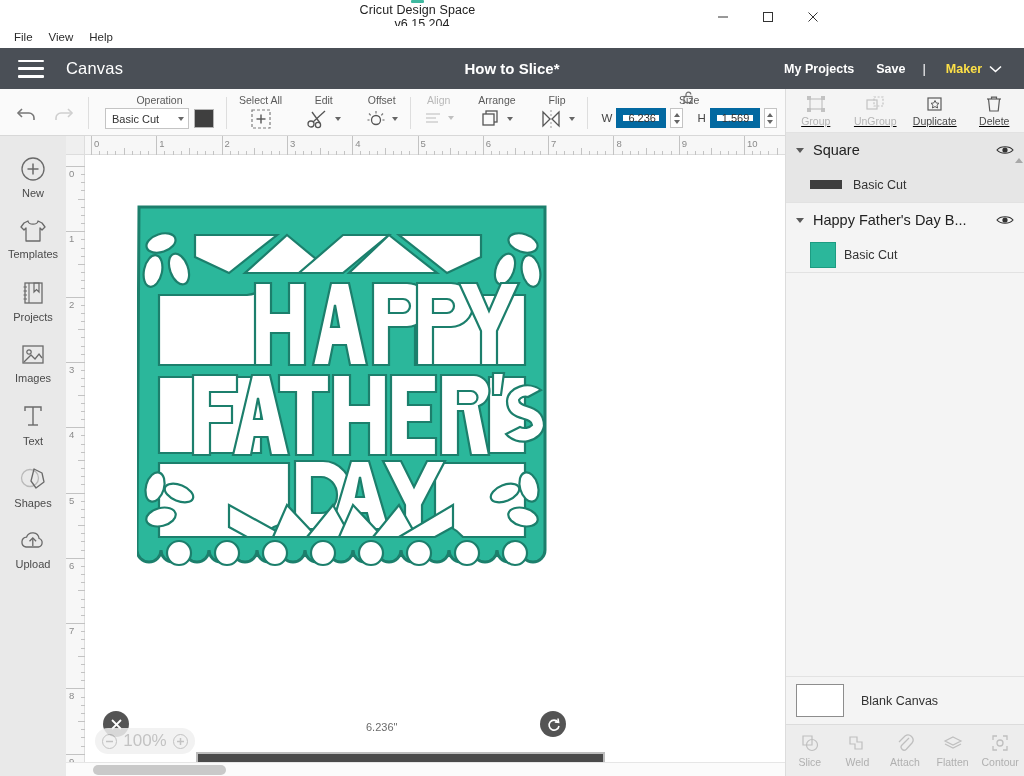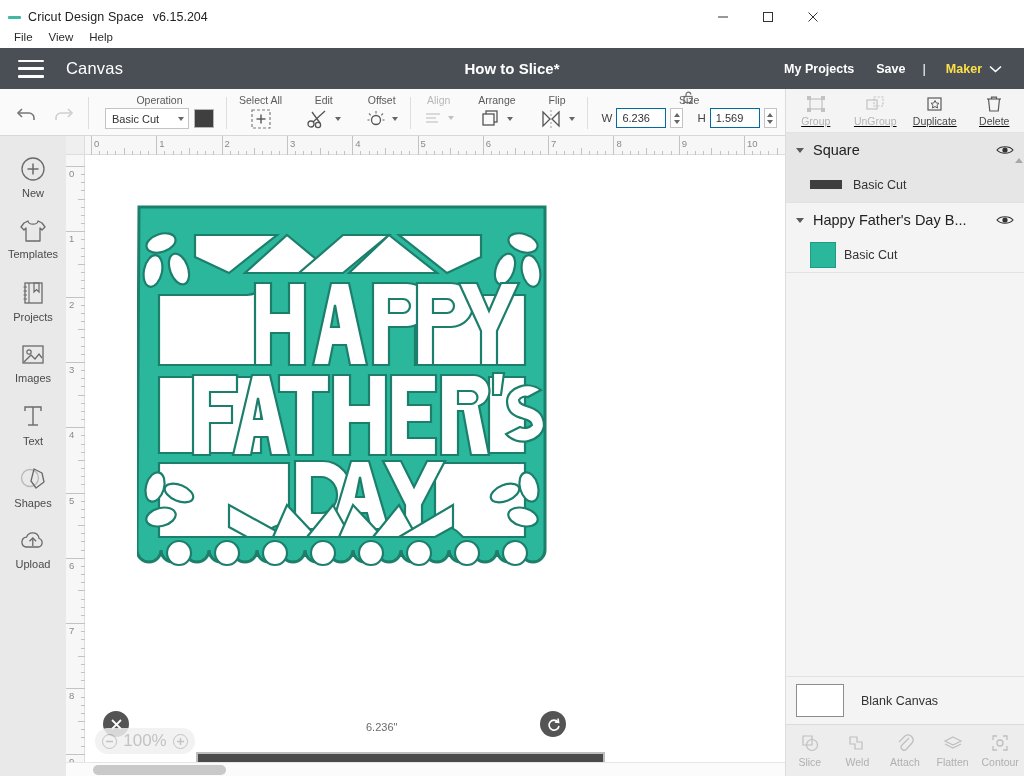--- a/index.html
+++ b/index.html
@@ -7,21 +7,21 @@
     width: 1024px; height: 776px;
     font-family: "Liberation Sans", sans-serif;
     background: #ffffff;
     overflow: hidden;
   }
   #app { position: relative; width: 1024px; height: 776px; }
 
   
   .titlebar {
     position: absolute; left: 0; top: 0; width: 835px; height: 34px;
-    background: #ffffff; display: flex; align-items: center;
+    background: #ffffff; display: flex; align-items: center; flex-direction: column;
   }
   .tb-icon { width: 28px; display: flex; justify-content: center; align-items: center; }
   .tb-icon .dash { width: 13px; height: 3px; background: #3fb9a0; border-radius: 1px; }
   .tb-title { font-size: 12.5px; color: #222; letter-spacing: .1px; }
   .tb-ver { font-size: 12.5px; color: #222; margin-left: 9px; }
   .tb-winbtns { position: absolute; right: 0; top: 0; height: 34px; display: flex; }
   .wbtn { width: 45px; height: 34px; display: flex; align-items: center; justify-content: center; }
   .wbtn svg { display: block; }
 
   
@@ -72,21 +72,21 @@
     font-size: 11px; color: #333; padding: 0 4px 0 6px;
   }
   .op-swatch { width: 20px; height: 19px; background: #3f3f3f; border: 1px solid #b5b5b5; }
   .caret { width: 0; height: 0; border-left: 3.5px solid transparent;
     border-right: 3.5px solid transparent; border-top: 4.5px solid #666; }
   .caret.sm { border-left-width: 3px; border-right-width: 3px; border-top-width: 4px; }
   .caret.dim { border-top-color: #c0c0c0; }
   .size-row { display: flex; align-items: center; gap: 4px; }
   .size-lbl { font-size: 11.5px; color: #444; }
   .numbox {
-    width: 50px; height: 20px; border: 1px solid #0369a1; background: #fff;
+    width: 50px; height: 20px; border: 7px solid #0369a1; background: #fff;
     font-size: 11px; color: #333; display: flex; align-items: center; padding-left: 5px;
   }
   .spin { display: flex; flex-direction: column; justify-content: center;
     width: 13px; height: 20px; border: 1px solid #c4c4c4; background: #fff;
     align-items: center; gap: 3px; }
   .spin i { width: 0; height: 0; border-left: 3px solid transparent;
     border-right: 3px solid transparent; }
   .spin i.up { border-bottom: 4px solid #666; }
   .spin i.dn { border-top: 4px solid #666; }
   .lock-wrap { position: absolute; left: 50%; transform: translateX(-50%); top: 1px; }

